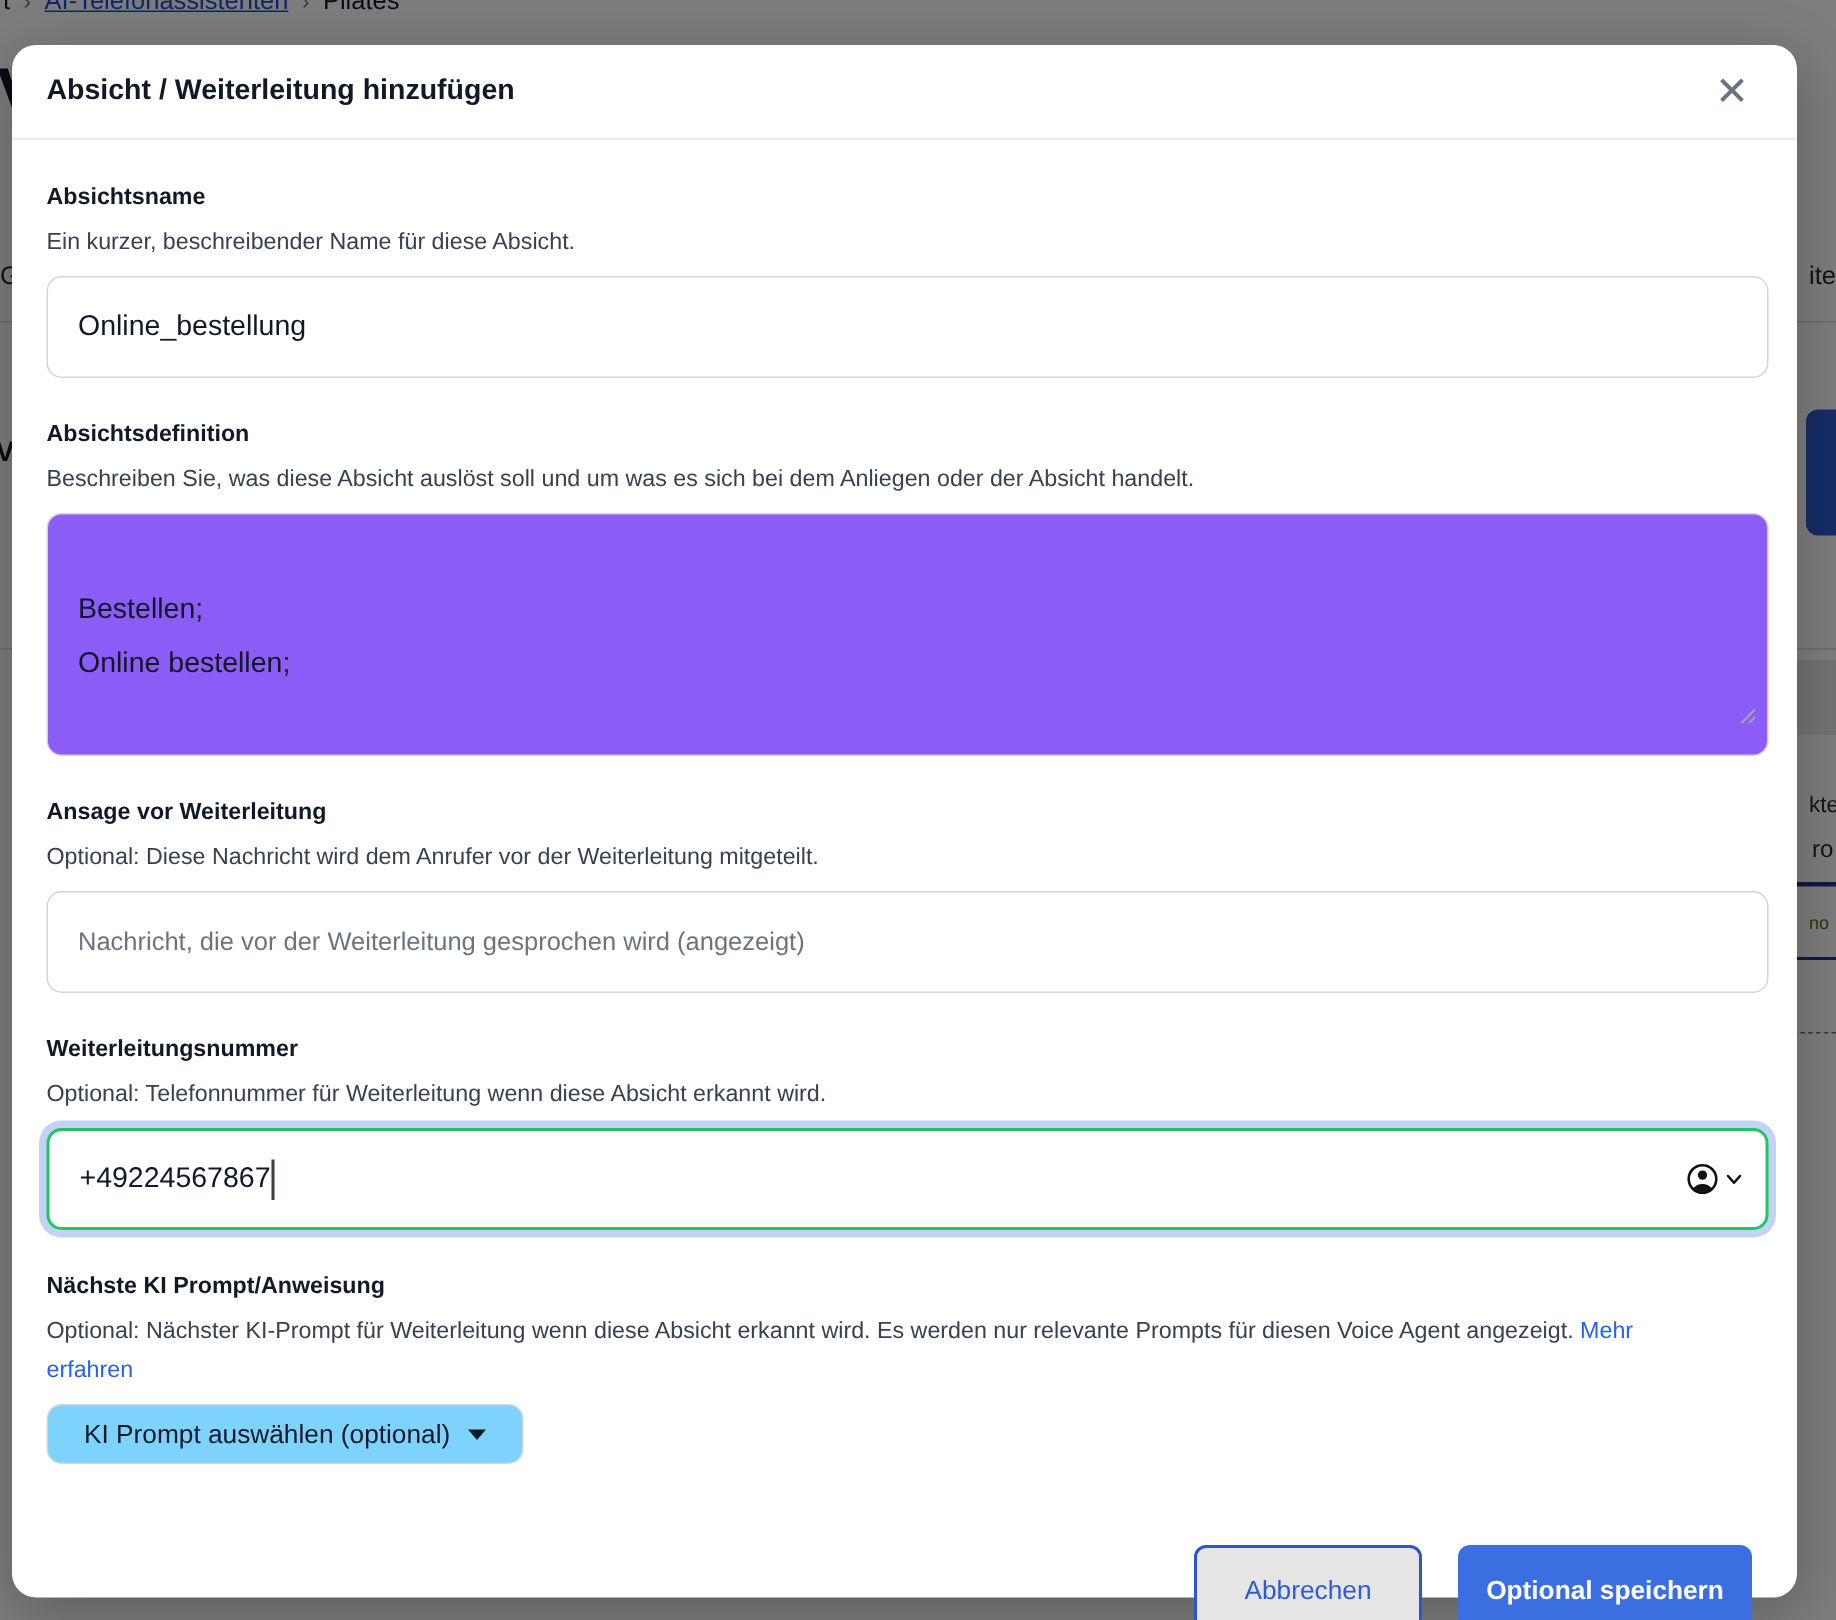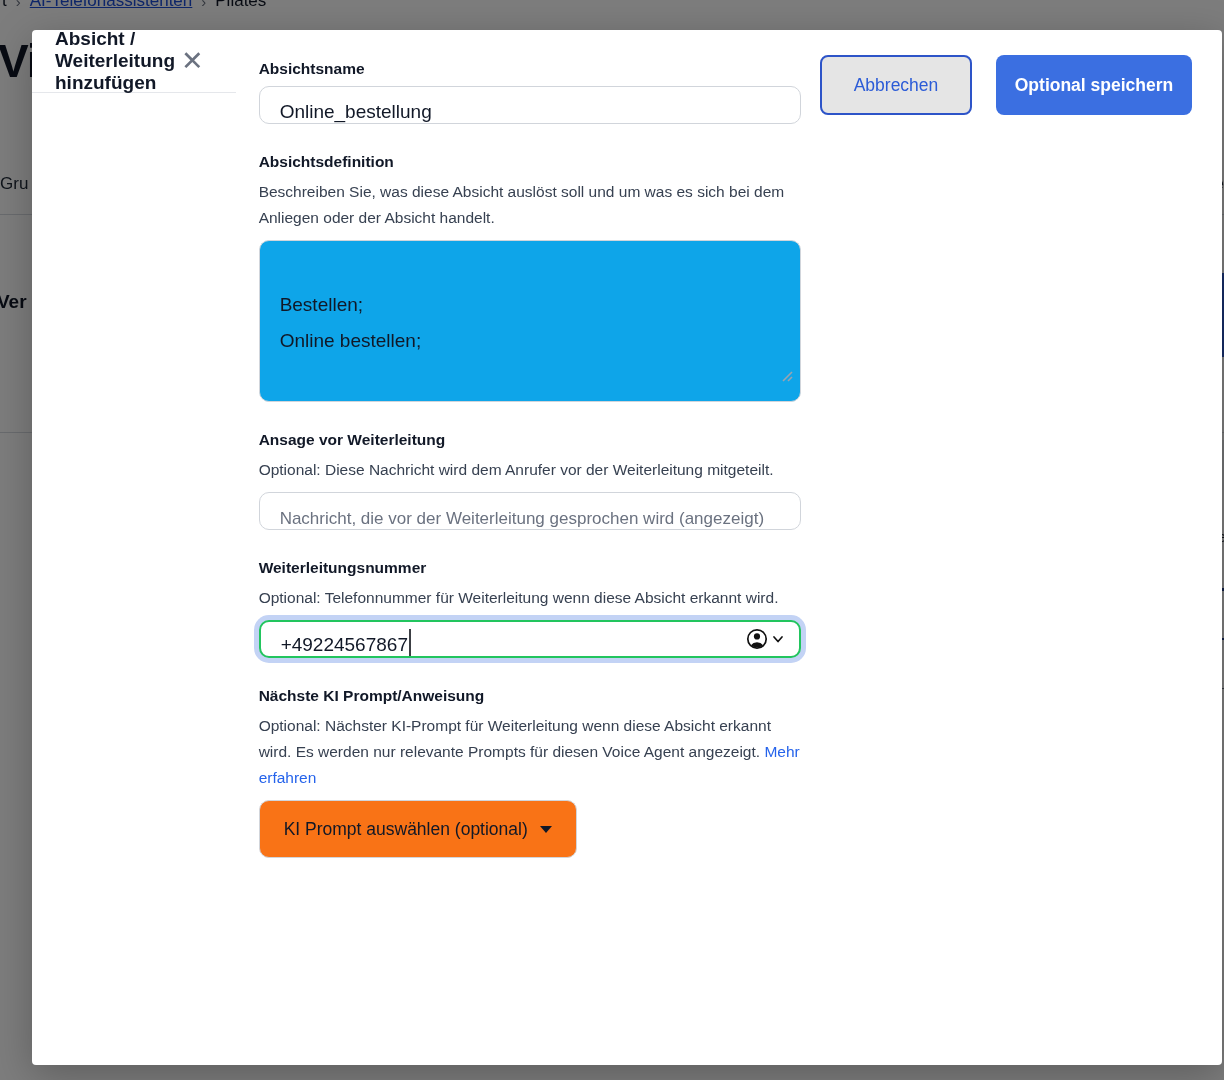--- a/index.html
+++ b/index.html
@@ -23,59 +23,59 @@
   .bg-divider-1{top:214px;} .bg-divider-2{top:432px;}
   .bg-blue-button{position:absolute;left:1204px;top:273px;width:40px;height:84px;background:#2d5bd0;border-radius:8px 0 0 8px;}
   .bg-gray-band{position:absolute;left:1140px;top:440px;width:84px;height:50px;background:#e8eaee;}
   .bg-navy-line{position:absolute;background:#1e3a8a;height:3px;width:34px;left:1190px;}
   .bg-navy-line-1{top:588px;} .bg-navy-line-2{top:638px;height:2px;}
   .bg-dotted{position:absolute;left:1190px;top:688px;width:34px;border-top:1px dashed #6b7280;}
   
   .overlay{position:absolute;inset:0;background:rgba(0,0,0,0.51);z-index:1;}
   
   .modal{
-    position:absolute;left:32px;top:30px;width:1190px;height:1035px;z-index:2;
-    background:#fff;border-radius:4px;box-shadow:0 10px 40px rgba(0,0,0,0.25);
-    display:flex;
+    position:absolute;left:8px;top:30px;width:1190px;height:1035px;z-index:2;
+    background:#fff;border-radius:16px;box-shadow:0 10px 40px rgba(0,0,0,0.25);
+    display:flex;flex-direction:column;
   }
   .modal-header{
     height:62px;flex:0 0 62px;display:flex;align-items:center;justify-content:space-between;
     padding:0 26px 0 23px;border-bottom:1px solid #e5e7eb;
   }
   .modal-title{font-size:19px;font-weight:600;color:#111827;}
   .close-btn{
     background:none;border:none;cursor:pointer;color:#6b7280;font-size:27px;line-height:1;
     padding:4px 6px;font-weight:300;
   }
   .modal-body{padding:30px 19px 0 23px;flex:1;}
   .field{margin-bottom:29px;}
   .field-label{font-size:15.5px;font-weight:700;color:#111827;margin-bottom:8px;}
   .field-helper{font-size:15.5px;color:#374151;margin-bottom:9px;line-height:26px;}
   .field-helper a{color:#2563eb;text-decoration:none;cursor:pointer;}
   .input-box{
-    height:38px;border:1px solid #d1d5db;border-radius:10px;background:#fff;
-    display:flex;align-items:flex-end;padding:0 20px;font-size:19px;color:#111827;
+    height:68px;border:1px solid #d1d5db;border-radius:10px;background:#fff;
+    display:flex;align-items:center;padding:0 20px;font-size:19px;color:#111827;
     box-sizing:border-box;position:relative;
   }
   .input-box.placeholder-style{font-size:17px;color:#6b7280;}
   .textarea-box{
-    height:162px;border:1px solid #d1d5db;border-radius:10px;background:#0ea5e9;
+    height:162px;border:1px solid #d1d5db;border-radius:10px;background:#8b5cf6;
     padding:10px 20px;font-size:19px;color:#111827;line-height:36px;
     box-sizing:border-box;white-space:pre-line;position:relative;
   }
   .resize-handle{position:absolute;right:7px;bottom:7px;}
   .input-box.focused{
     border:2px solid #22c55e;
     box-shadow:0 0 0 5px #c3d3f5;
   }
   .caret{display:inline-block;width:2px;height:27px;background:#3c3f44;margin-left:1px;vertical-align:middle;}
   .input-trailing{position:absolute;right:14px;top:50%;transform:translateY(-50%);display:flex;align-items:center;gap:2px;cursor:pointer;}
   .dropdown-btn{
-    display:inline-flex;align-items:center;gap:12px;height:58px;padding:0 24px;
-    border:1px solid #d1d5db;border-radius:10px;background:#f97316;font-size:17.5px;color:#111827;
+    display:inline-flex;align-items:center;gap:12px;height:40px;padding:0 24px;
+    border:1px solid #d1d5db;border-radius:10px;background:#7dd3fc;font-size:17.5px;color:#111827;
     cursor:pointer;font-family:inherit;
   }
   .caret-down{width:0;height:0;border-left:6px solid transparent;border-right:6px solid transparent;border-top:7px solid #111827;}
   .modal-footer{
     flex:0 0 auto;display:flex;justify-content:flex-end;gap:24px;
     padding:0 30px 25px 0;align-items:flex-end;height:85px;box-sizing:content-box;
   }
   .btn{height:60px;border-radius:8px;font-size:17.5px;cursor:pointer;font-family:inherit;}
   .btn-outline{
     width:152px;background:#e5e5e5;border:2px solid #2d54c8;color:#2b5bd7;font-weight:500;
@@ -116,20 +116,21 @@
 <div class="modal">
   <div class="modal-header">
     <div class="modal-title">Absicht / Weiterleitung hinzufügen</div>
     <button class="close-btn">✕</button>
   </div>
 
   <div class="modal-body">
 
     <div class="field">
       <div class="field-label">Absichtsname</div>
+      <div class="field-helper">Ein kurzer, beschreibender Name für diese Absicht.</div>
       <div class="input-box">
         <span>Online_bestellung</span>
       </div>
     </div>
 
     <div class="field">
       <div class="field-label">Absichtsdefinition</div>
       <div class="field-helper">Beschreiben Sie, was diese Absicht auslöst soll und um was es sich bei dem Anliegen oder der Absicht handelt.</div>
       <div class="textarea-box">
         <span style="white-space:pre-line;">Bestellen;

